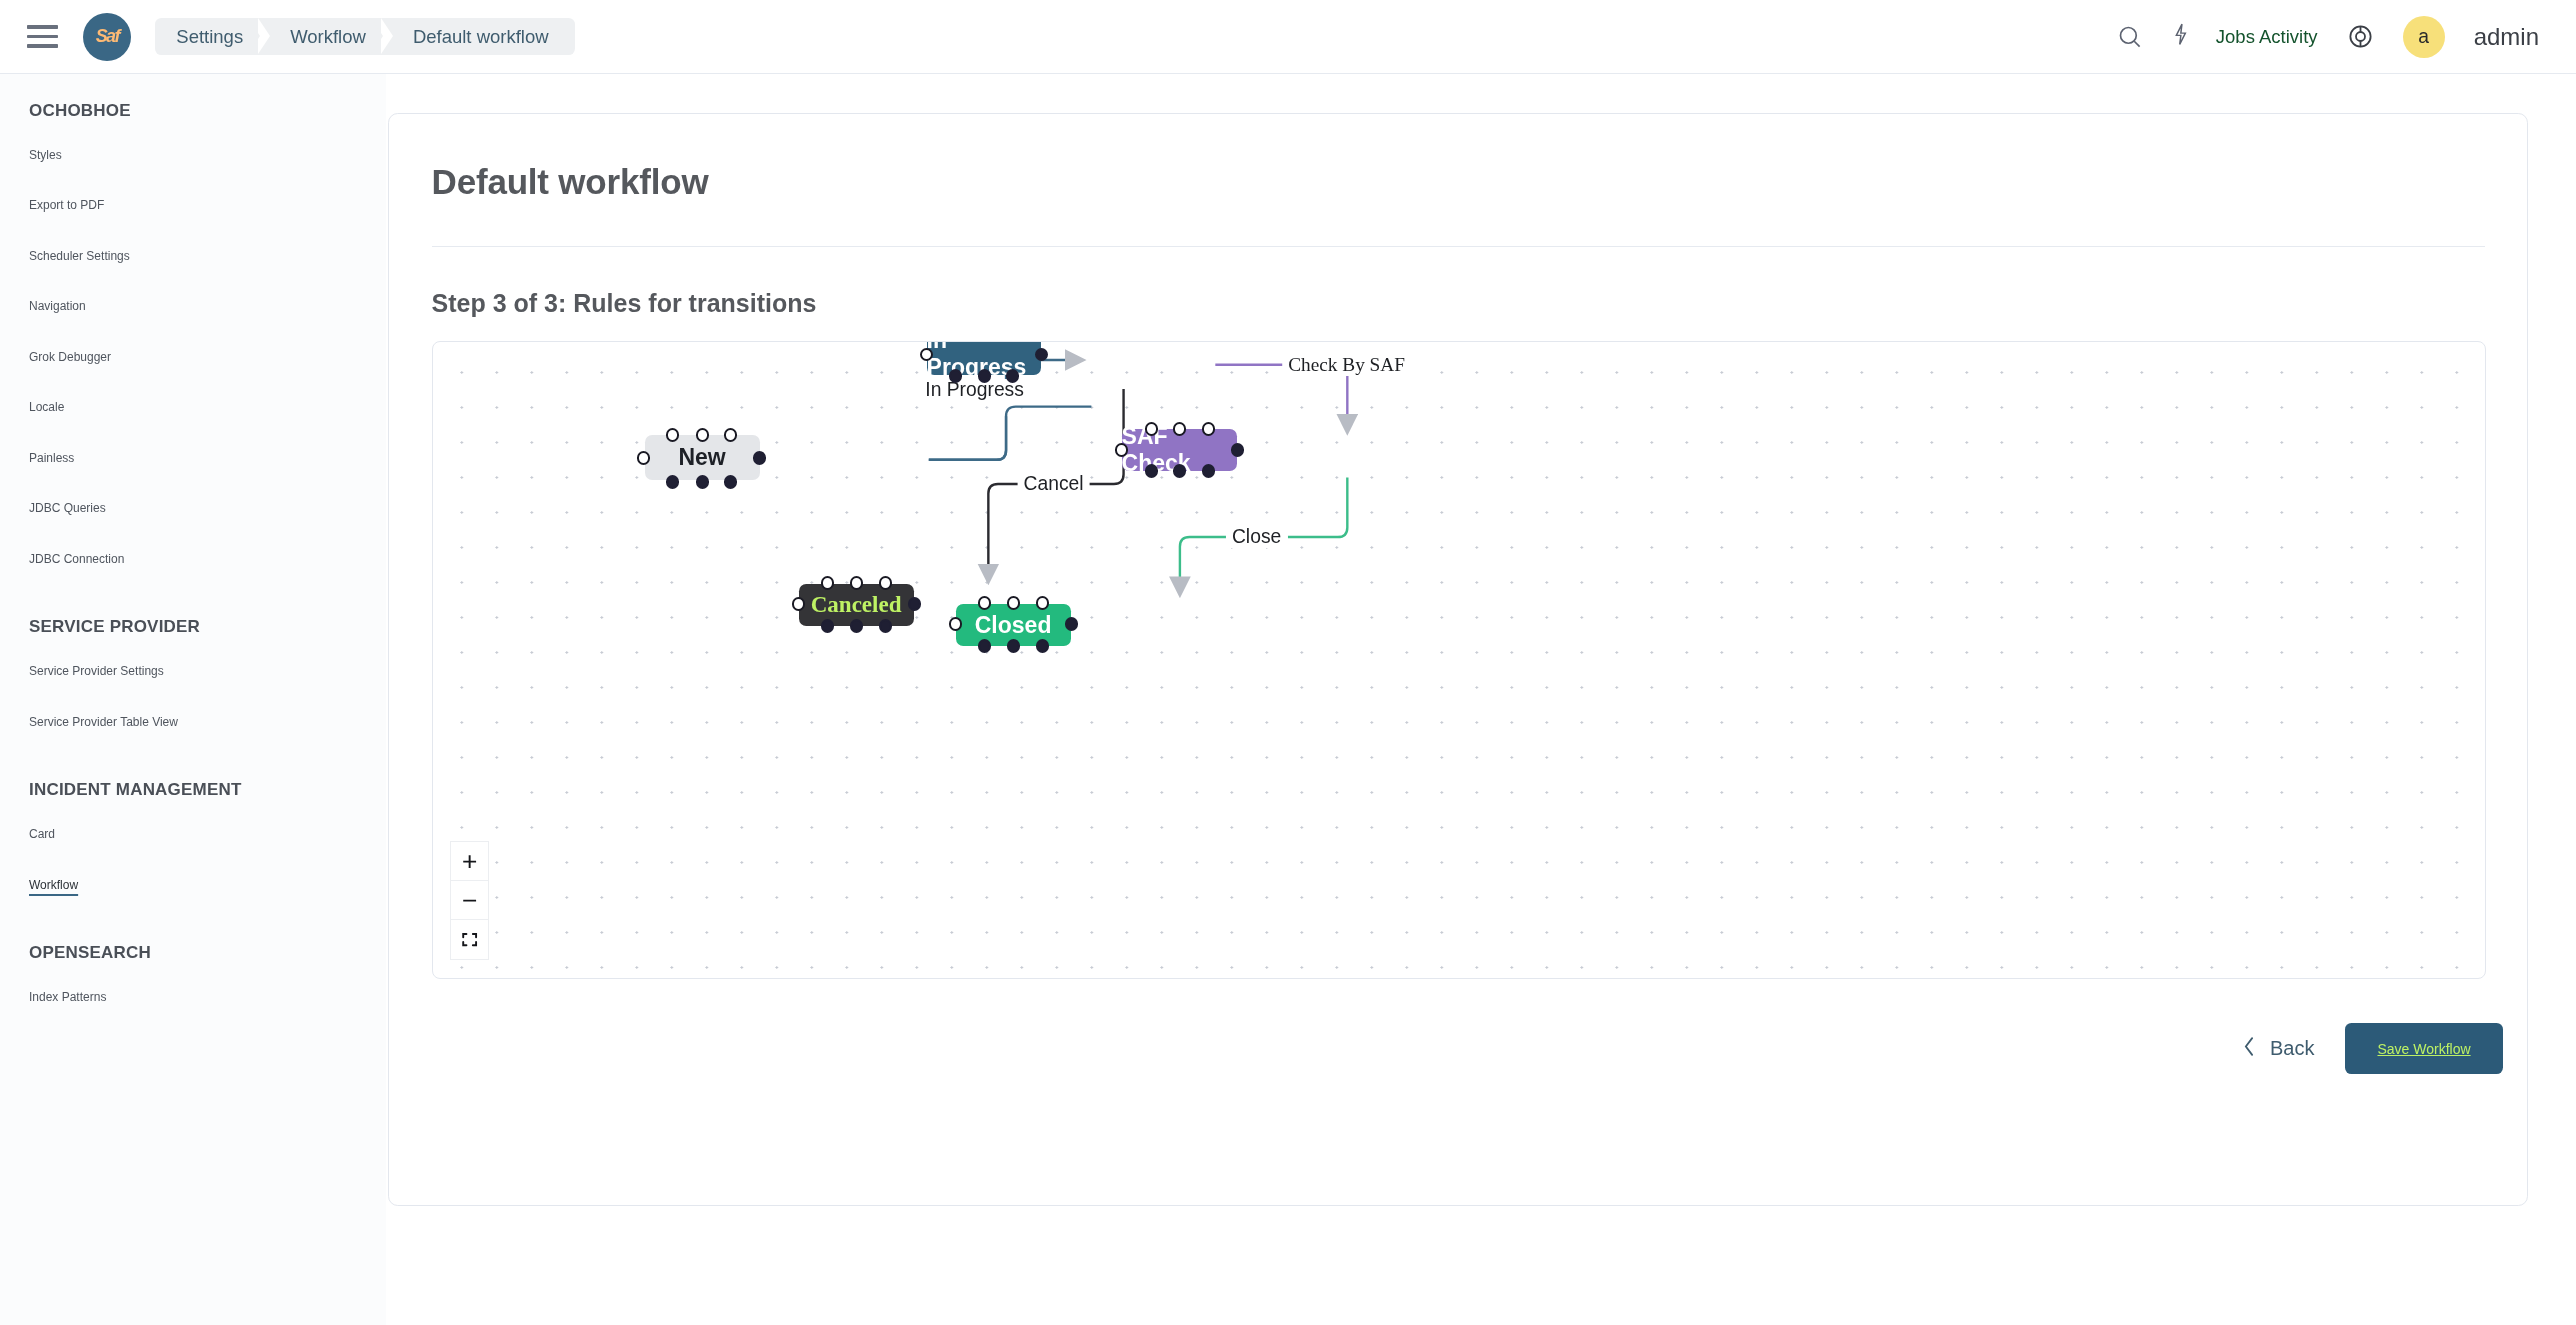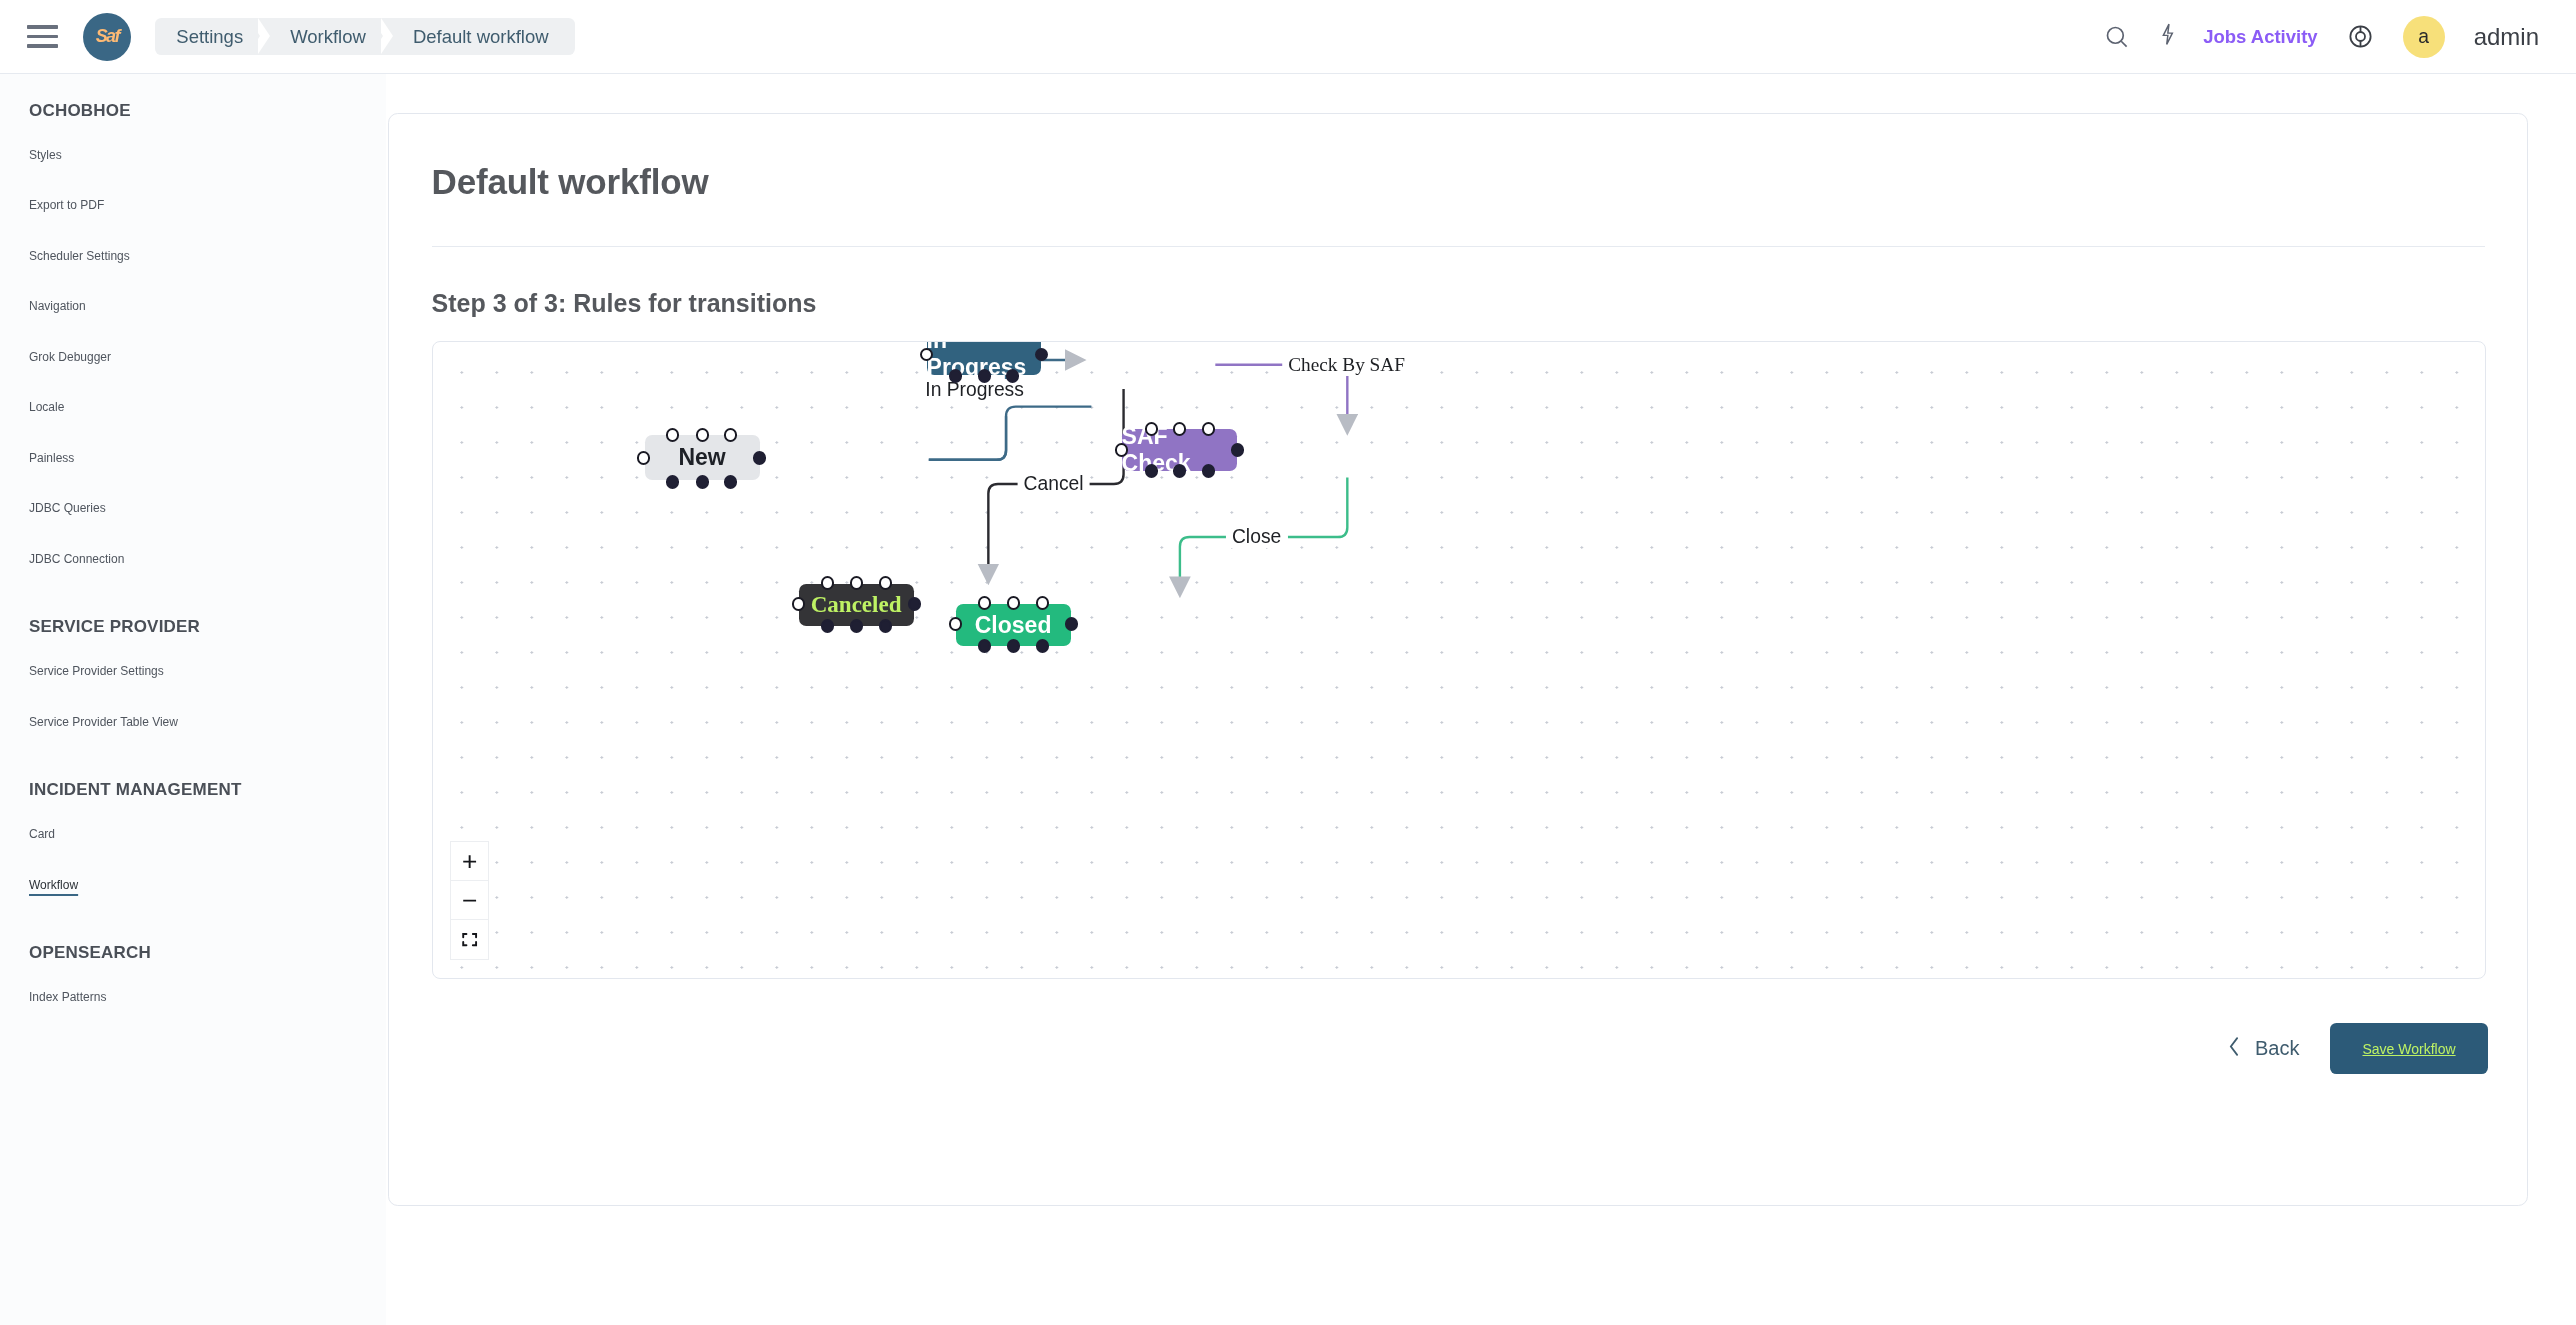--- a/index.html
+++ b/index.html
@@ -71,21 +71,21 @@
     z-index: 2;
   }
 
   .topbar-right {
     margin-left: auto; margin-right: 37px;
     display: flex; align-items: center; gap: 29px;
   }
   .icon-btn { cursor: pointer; display:flex; align-items:center; justify-content:center; }
   .jobs-activity {
     display: flex; align-items: center; gap: 26px;
-    font-size: 18.5px; color: #8b5cf6; cursor: pointer; font-weight: bold;
+    font-size: 18.5px; color: #14532d; cursor: pointer;
   }
   .avatar {
     width: 42px; height: 42px; border-radius: 50%;
     background: #f7e07a;
     display: flex; align-items: center; justify-content: center;
     font-size: 19.3px; color: #2b2b2b;
     cursor: pointer;
   }
   .username { font-size: 24px; color: #3b3f46; }
 
@@ -199,21 +199,21 @@
     width: 37px; height: 39px;
     display: flex; align-items: center; justify-content: center;
     border-bottom: 0.8px solid #eceef1;
     cursor: pointer;
     background: #ffffff;
   }
   .zoom-btn:last-child { border-bottom: none; }
 
   
   .footer {
-    position: absolute; top: 890px; left: 45px;
+    position: absolute; top: 890px; left: 60px;
     width: 2054px; height: 89px;
     display: flex; align-items: center; justify-content: flex-end; gap: 31px;
   }
   .back-btn {
     display: flex; align-items: center; gap: 13px;
     font-size: 20px; color: #3f5c6e;
     cursor: pointer;
   }
   .save-btn {
     background: #2c5a78; color: #bef264;

